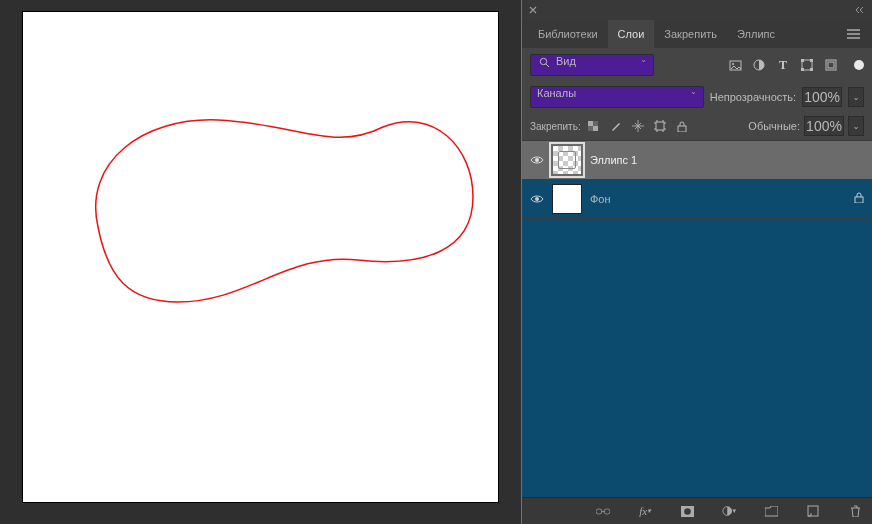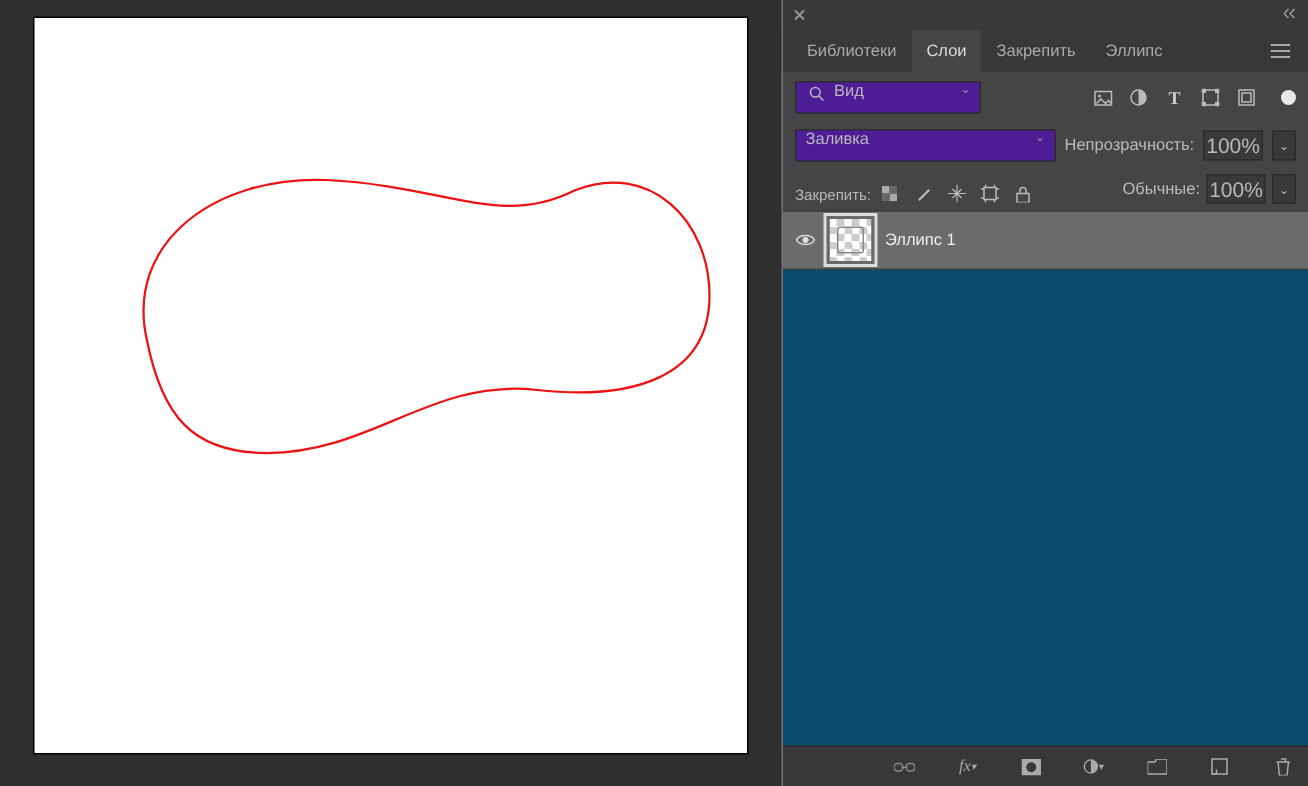--- a/index.html
+++ b/index.html
@@ -20,21 +20,21 @@
 .dropdown .chev{margin-left:auto;font-size:8px;color:#999}
 .search-dd{width:110px;gap:5px}
 .icon-row{display:flex;gap:10px;margin-left:auto;align-items:center}
 .icn{width:14px;height:14px;display:flex;align-items:center;justify-content:center;color:#bbb;cursor:pointer}
 .dot{width:10px;height:10px;border-radius:50%;background:#e8e8e8;margin-left:6px}
 .row2{display:flex;align-items:center;padding:4px 8px;gap:6px}
 .blend-dd{width:160px}
 .label{color:#bbb;font-size:11px}
 .pct-box{background:#393939;border:1px solid #2c2c2c;height:18px;width:38px;display:flex;align-items:center;justify-content:center;font-size:14px}
 .chev-btn{width:14px;height:18px;background:#393939;border:1px solid #2c2c2c;display:flex;align-items:center;justify-content:center;font-size:8px;cursor:pointer}
-.lock-row{display:flex;align-items:flex-end;padding:4px 8px;gap:6px;font-size:10px}
+.lock-row{display:flex;align-items:center;padding:4px 8px;gap:6px;font-size:10px}
 .lock-row .icons{display:flex;gap:8px}
 .lock-row .fill{margin-left:auto;display:flex;align-items:center;gap:4px}
 .layers{flex:1;background:#0c4a6e;overflow:auto;border-top:1px solid #393939}
 .layer{display:flex;align-items:center;height:38px;padding:0 8px;gap:8px;border-bottom:1px solid #3c3c3c}
 .layer.selected{background:#6b6b6b;color:#eee}
 .eye{width:14px;height:14px;display:flex;align-items:center;justify-content:center;cursor:pointer}
 .thumb{width:30px;height:30px;background:#fff;border:1px solid #222;box-sizing:border-box}
 .thumb.checker{background:repeating-conic-gradient(#ccc 0 25%,#fff 0 50%) 0 0/10px 10px}
 .thumb.checker.sel{outline:2px solid #ddd;outline-offset:1px; border:1px double #666;}
 .thumb.shape{position:relative}
@@ -122,21 +122,21 @@
               <rect x="1" y="1" width="10" height="10" stroke="#bbb" fill="none"></rect>
               <rect x="3" y="3" width="6" height="6" stroke="#bbb" fill="none"></rect>
             </svg>
           </span>
         <span class="dot"></span>
       </div>
     </div>
 
     <div class="row2">
       <div class="dropdown blend-dd">
-        <span>Заливка</span>
+        <span>Каналы</span>
         <span class="chev">⌄</span>
       </div>
       <span class="label" style="margin-left:auto">Непрозрачность:</span>
       <div class="pct-box">100%</div>
       <div class="chev-btn">⌄</div>
     </div>
 
     <div class="lock-row">
       <span>Закрепить:</span>
       <div class="icons">
@@ -182,20 +182,36 @@
       <div class="layer selected">
         <span class="eye">
           <svg width="14" height="10" viewBox="0 0 14 10">
               <path d="M1 5C3 1 11 1 13 5C11 9 3 9 1 5Z" stroke="#ddd" fill="none"></path>
               <circle cx="7" cy="5" r="2" fill="#ddd"></circle>
             </svg>
         </span>
         <div class="thumb checker shape sel"></div>
         <span class="layer-name">Эллипс 1</span>
       </div>
+      <div class="layer">
+        <span class="eye">
+          <svg width="14" height="10" viewBox="0 0 14 10">
+              <path d="M1 5C3 1 11 1 13 5C11 9 3 9 1 5Z" stroke="#ccc" fill="none"></path>
+              <circle cx="7" cy="5" r="2" fill="#ccc"></circle>
+            </svg>
+        </span>
+        <div class="thumb"></div>
+        <span class="layer-name">Фон</span>
+        <span class="lock-ind">
+          <svg width="10" height="11" viewBox="0 0 10 11">
+              <rect x="1" y="5" width="8" height="6" stroke="#ccc" fill="none"></rect>
+              <path d="M3 5V3a2 2 0 0 1 4 0V5" stroke="#ccc" fill="none"></path>
+            </svg>
+        </span>
+      </div>
     </div>
 
     <div class="panel-footer">
       <span class="icn">
           <svg width="14" height="9" viewBox="0 0 14 9">
             <rect x="0" y="2" width="6" height="5" rx="2.5" stroke="#888" fill="none"></rect>
             <rect x="8" y="2" width="6" height="5" rx="2.5" stroke="#888" fill="none"></rect>
             <path d="M5 4.5H9" stroke="#888"></path>
           </svg>
         </span>

